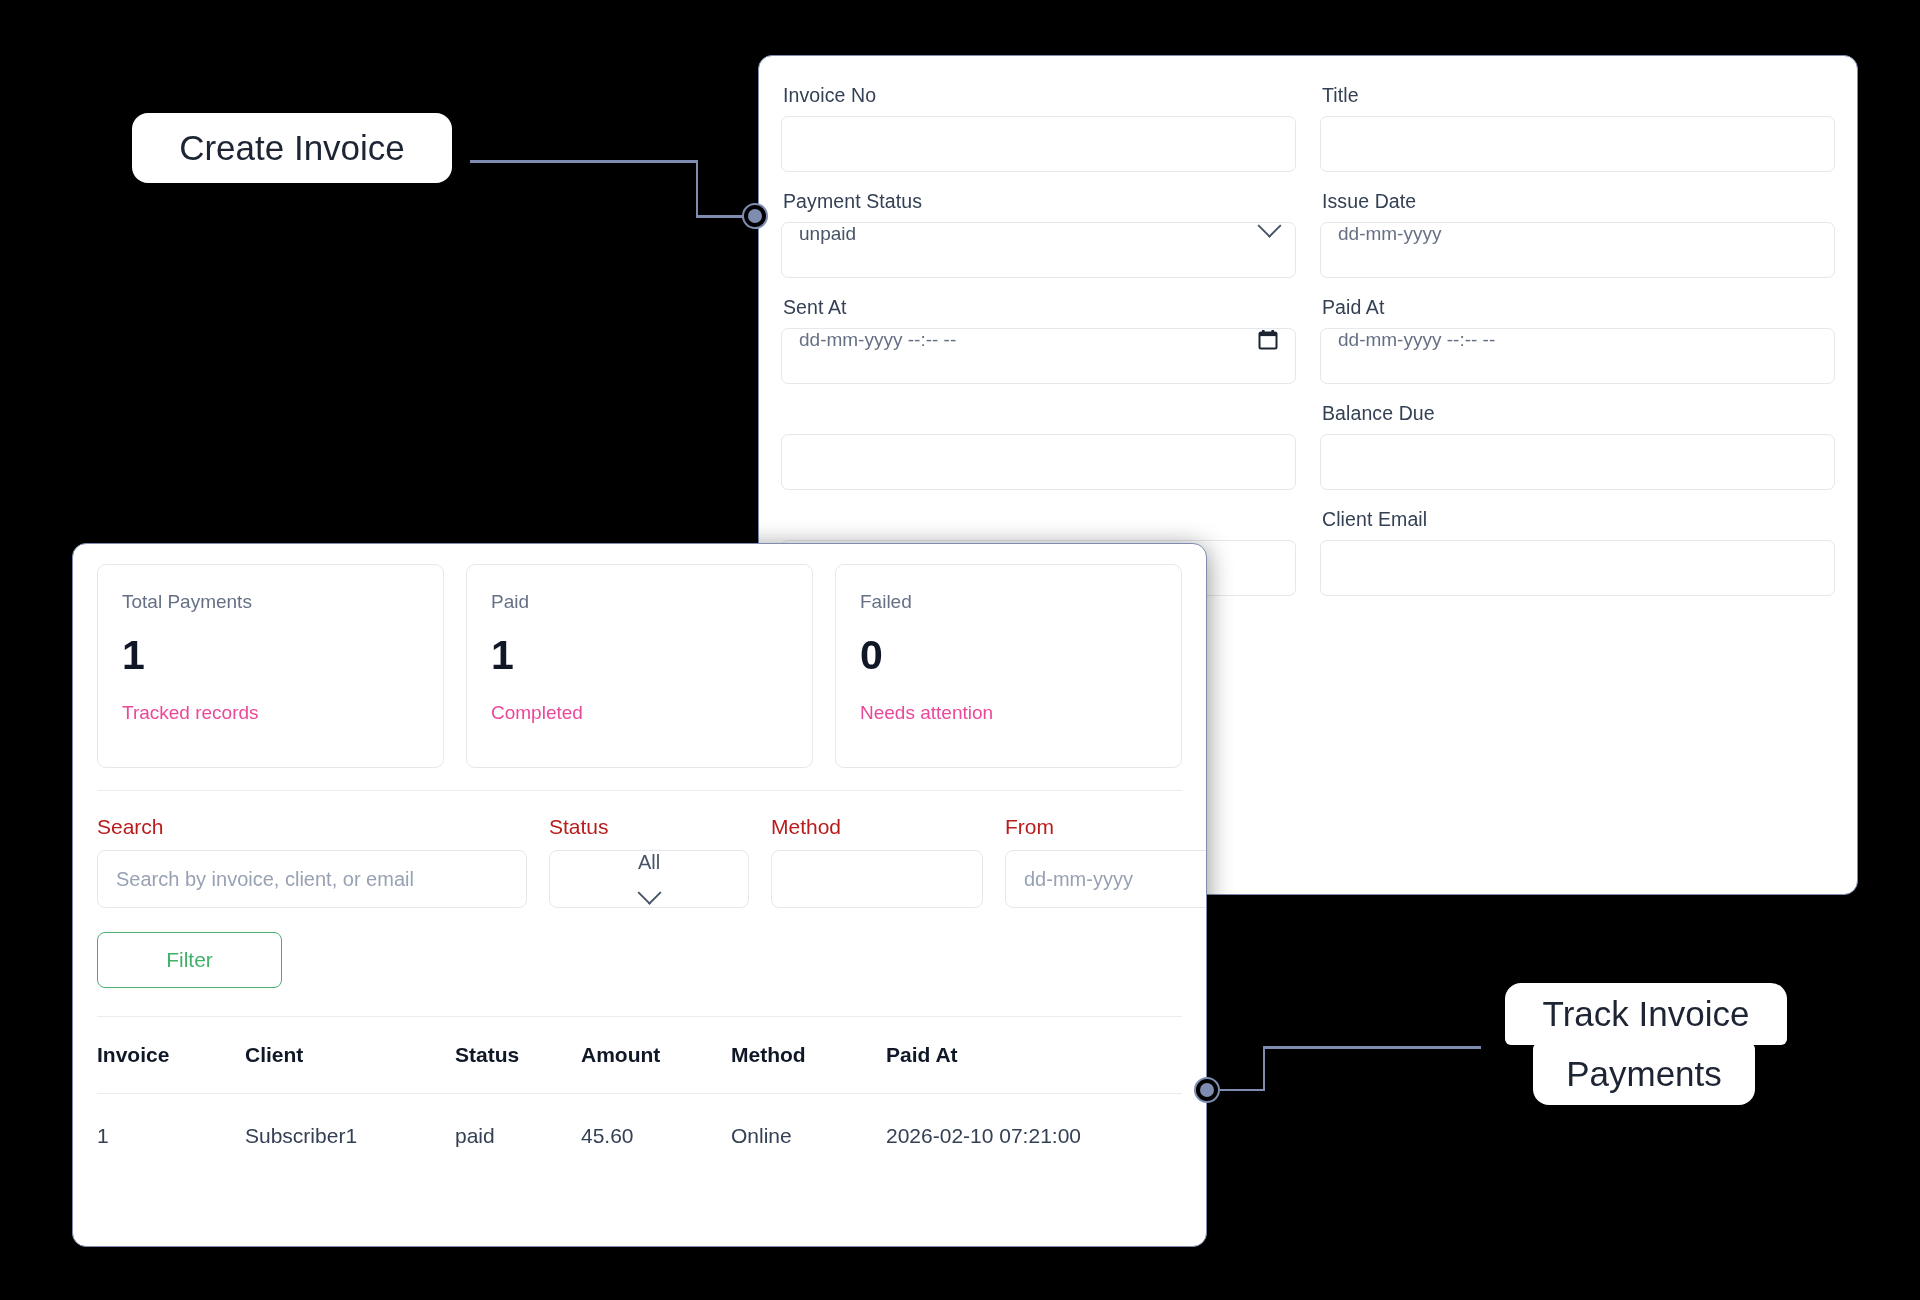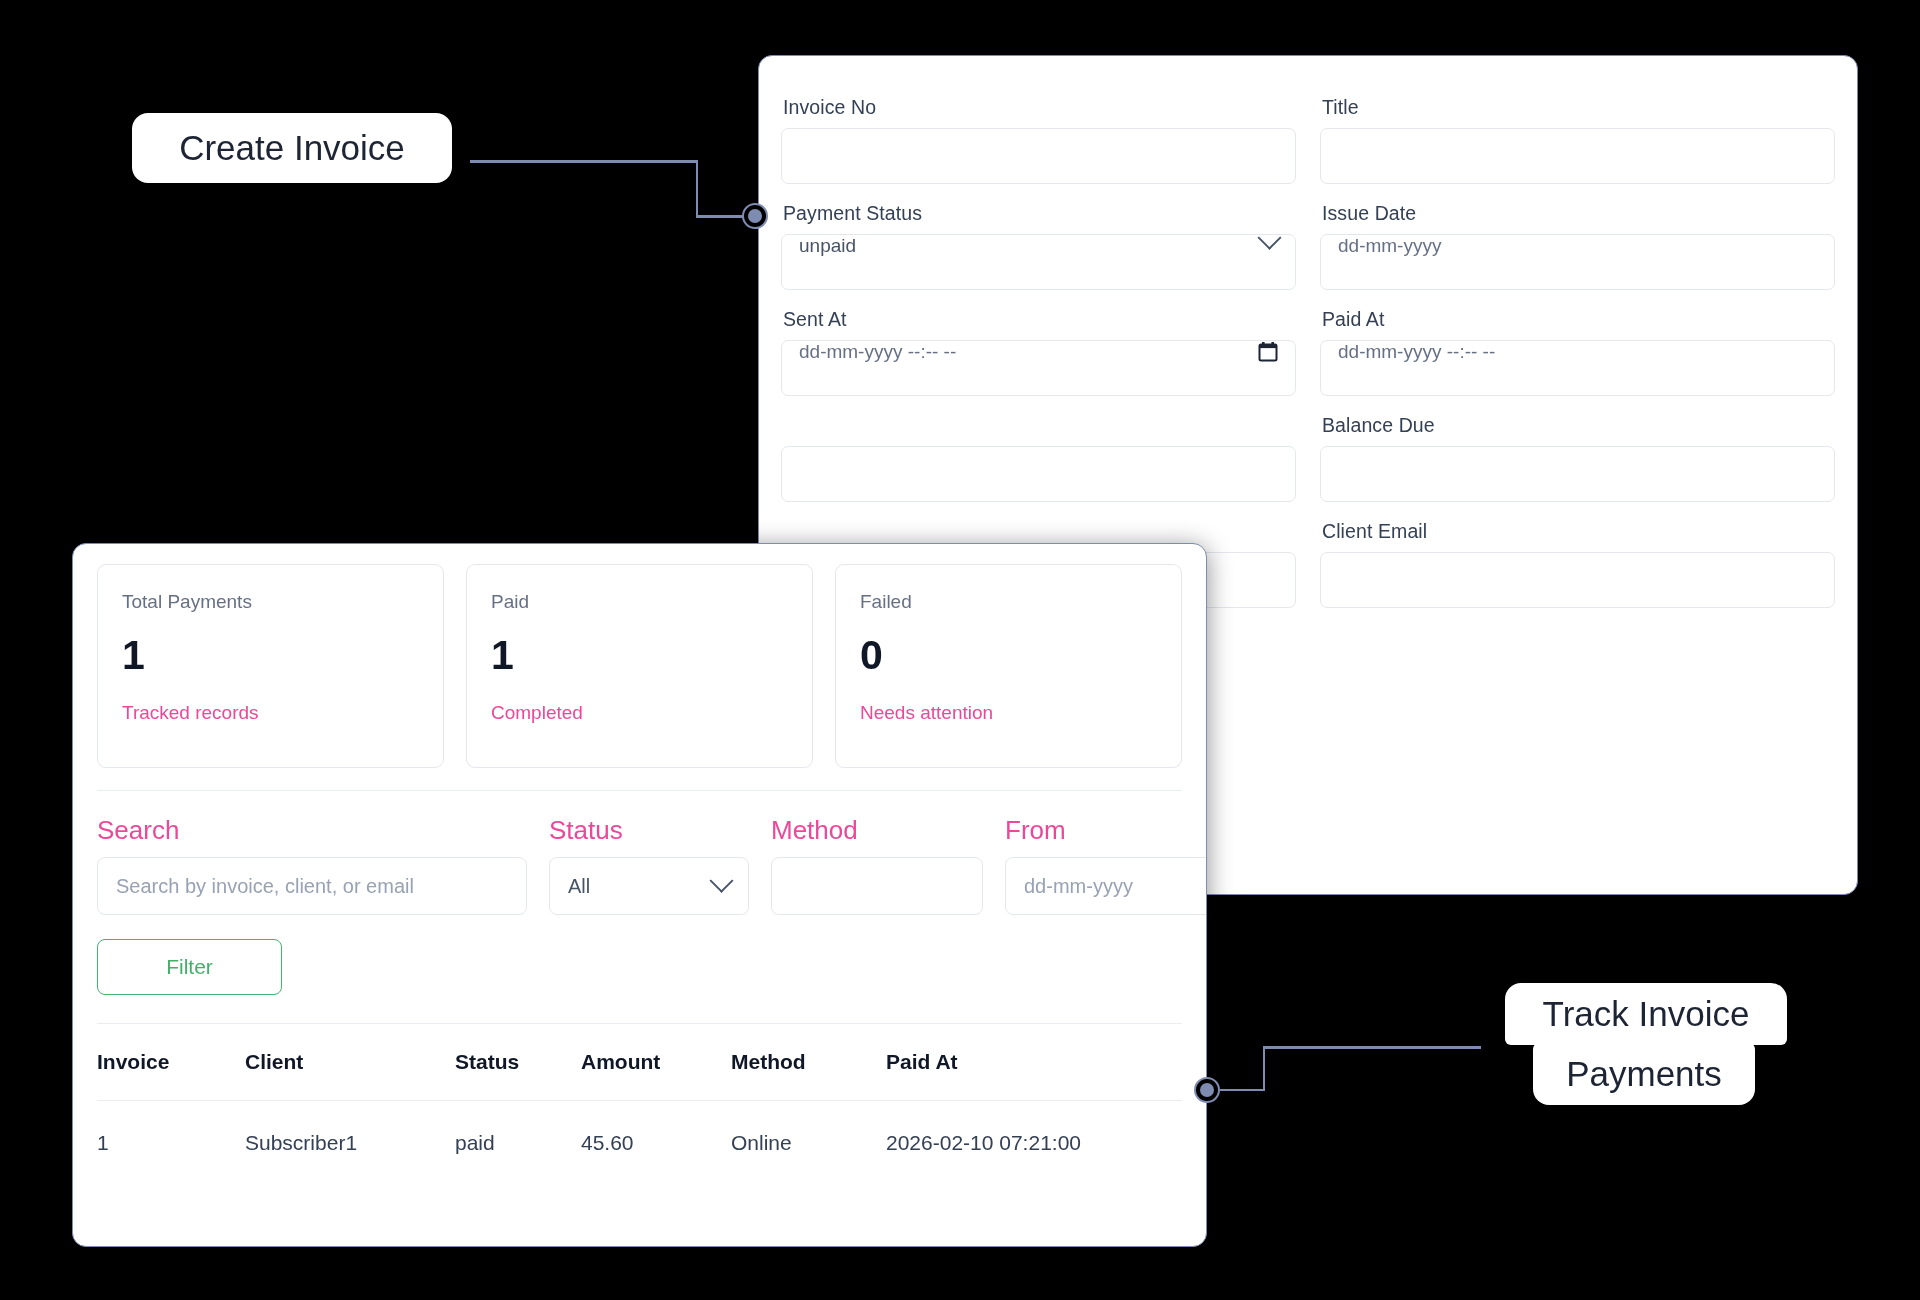--- a/index.html
+++ b/index.html
@@ -17,21 +17,21 @@
     left: 758px; top: 55px;
     width: 1100px; height: 840px;
     background: #ffffff;
     border: 1.5px solid #7d8cb0;
     border-radius: 14px;
     overflow: hidden;
     box-shadow: 0 2px 18px rgba(0,0,0,0.35);
   }
   .form-inner {
     position: absolute; inset: 0;
-    padding: 28px 0 0 0;
+    padding: 16px 0 0 0;
   }
   .form-grid {
     display: grid;
     grid-template-columns: 1fr 1fr;
     column-gap: 24px;
     padding: 0 22px;
   }
   .fld { margin-bottom: 6px; }
   .fld-label {
     font-size: 19.5px;
@@ -95,31 +95,31 @@
   .filter-block {
     margin: 22px 24px 0 24px;
     border-top: 1px solid #e9ecf1;
     padding-top: 24px;
   }
   .filter-row { display: flex; gap: 22px; align-items: flex-end; }
   .f-col-search { width: 430px; flex: none; }
   .f-col-status { width: 200px; flex: none; }
   .f-col-method { width: 212px; flex: none; }
   .f-col-from   { width: 212px; flex: none; }
-  .f-label { font-size: 26px; color: #ec4899; display: block; margin-bottom: 11px; }
+  .f-label { font-size: 21px; color: #b91c1c; display: block; margin-bottom: 11px; }
   .f-box {
     height: 58px;
     border: 1px solid #e4e7ec;
     border-radius: 8px;
     display: flex; align-items: center;
     padding: 0 18px;
     font-size: 20px; color: #475467;
     background: #fff;
   }
-  .f-box.select { justify-content: space-between; }
+  .f-box.select { justify-content: space-between; flex-direction: column; }
   .f-box .ph { color: #98a2b3; }
   .filter-btn {
     margin-top: 24px;
     width: 185px; height: 56px;
     border: 1.5px solid #4caf72;
     border-radius: 8px;
     color: #43b06a;
     background: #fff;
     font-size: 21px;
     font-family: "Liberation Sans", sans-serif;

